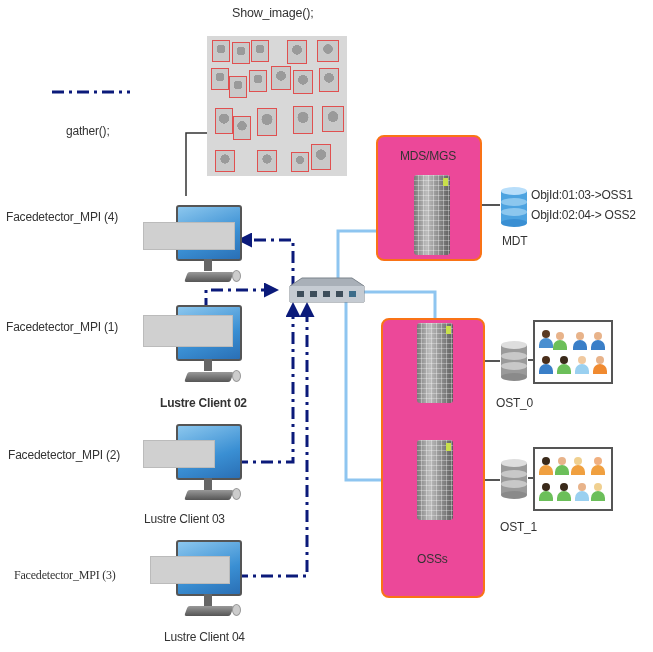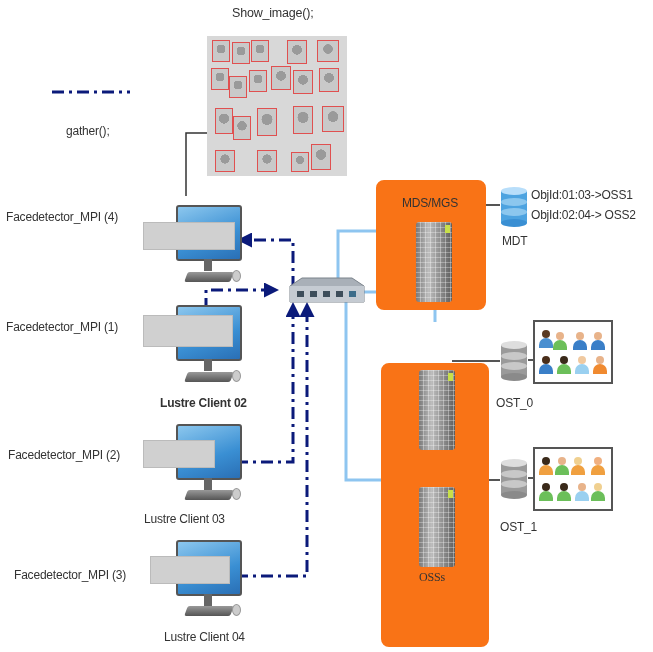--- a/index.html
+++ b/index.html
@@ -1,20 +1,20 @@
 <!DOCTYPE html>
 <html><head>
 <meta charset="utf-8">
 <style>
   html, body { margin: 0; padding: 0; background: #ffffff; }
   body { width: 653px; height: 652px; position: relative; overflow: hidden;
          font-family: "Liberation Sans", sans-serif; color: #333; }
   .lbl { position: absolute; font-size: 12px; color: #333; white-space: nowrap; letter-spacing: -0.2px; }
   svg.layer { position: absolute; left: 0; top: 0; }
-  .box { position: absolute; border: 4px solid #f97316; border-radius: 8px; background: #f97316; margin-top: 45px; }
+  .box { position: absolute; border: 2px solid #f97316; border-radius: 8px; background: #ec4899; }
   .collage { position: absolute; background: #d8d8d8; }
   .face { position: absolute; border: 1px solid #e05050; background: radial-gradient(circle at 50% 40%, #9a9a9a 0 30%, #c9c9c9 31% 100%); }
   .monitor { position: absolute; width: 62px; height: 52px; border: 2px solid #555; border-radius: 3px;
              background: linear-gradient(160deg, #8cc7ee 0%, #3a8fd3 60%, #2a6fb5 100%); }
   .stand { position: absolute; width: 8px; height: 12px; background: #666; }
   .keyboard { position: absolute; width: 46px; height: 10px; background: linear-gradient(#999,#555); border-radius: 2px; transform: skewX(-20deg); }
   .mouse { position: absolute; width: 7px; height: 10px; background: #ccc; border-radius: 50%; border: 1px solid #999; }
   .thumb { position: absolute; height: 26px; background: #d0d0d0; border: 1px solid #bbb; }
   .server { position: absolute; width: 36px; height: 80px; border-radius: 3px;
             background:
@@ -110,21 +110,21 @@
 <div class="lbl" style="left:8px;top:448px;">Facedetector_MPI (2)</div>
 <div>
   <div class="monitor" style="left:176px;top:424px;"></div>
   <div class="thumb" style="left:143px;top:440px;width:70px;"></div>
   <div class="stand" style="left:204px;top:478px;"></div>
   <div class="keyboard" style="left:186px;top:490px;"></div>
   <div class="mouse" style="left:232px;top:488px;"></div>
 </div>
 <div class="lbl" style="left:144px;top:512px;">Lustre Client 03</div>
 
-<div class="lbl" style="left:14px;top:568px;">Facedetector_MPI (3)</div>
+<div class="lbl" style="left:14px;top:568px;font-family:Liberation Serif, serif;">Facedetector_MPI (3)</div>
 <div>
   <div class="monitor" style="left:176px;top:540px;"></div>
   <div class="thumb" style="left:150px;top:556px;width:78px;"></div>
   <div class="stand" style="left:204px;top:594px;"></div>
   <div class="keyboard" style="left:186px;top:606px;"></div>
   <div class="mouse" style="left:232px;top:604px;"></div>
 </div>
 <div class="lbl" style="left:164px;top:630px;">Lustre Client 04</div>
 
 <svg class="layer" width="653" height="652" style="pointer-events:none;">
@@ -157,21 +157,21 @@
 <div class="lbl" style="left:531px;top:188px;">ObjId:01:03-&gt;OSS1</div>
 <div class="lbl" style="left:531px;top:208px;">ObjId:02:04-&gt; OSS2</div>
 
 <div class="box" style="left:381px;top:318px;width:100px;height:276px;">
   <div class="server" style="left:34px;top:3px;">
       <div class="led"></div>
     </div>
   <div class="server" style="left:34px;top:120px;">
       <div class="led"></div>
     </div>
-  <div class="lbl" style="left:34px;top:203px;font-family:Liberation Serif, serif;">OSSs</div>
+  <div class="lbl" style="left:34px;top:232px;">OSSs</div>
 </div>
 
 <svg class="db" style="left:500px;top:340px;" viewBox="0 0 28 42">
   <rect x="1" y="5" width="26" height="32" fill="#9a9a9a"></rect>
   <ellipse cx="14" cy="37" rx="13" ry="4" fill="#8a8a8a"></ellipse>
   <ellipse cx="14" cy="26" rx="13" ry="4" fill="#c8c8c8"></ellipse>
   <ellipse cx="14" cy="16" rx="13" ry="4" fill="#c8c8c8"></ellipse>
   <ellipse cx="14" cy="5" rx="13" ry="4" fill="#dedede"></ellipse>
 </svg>
 <div class="lbl" style="left:496px;top:396px;">OST_0</div>

